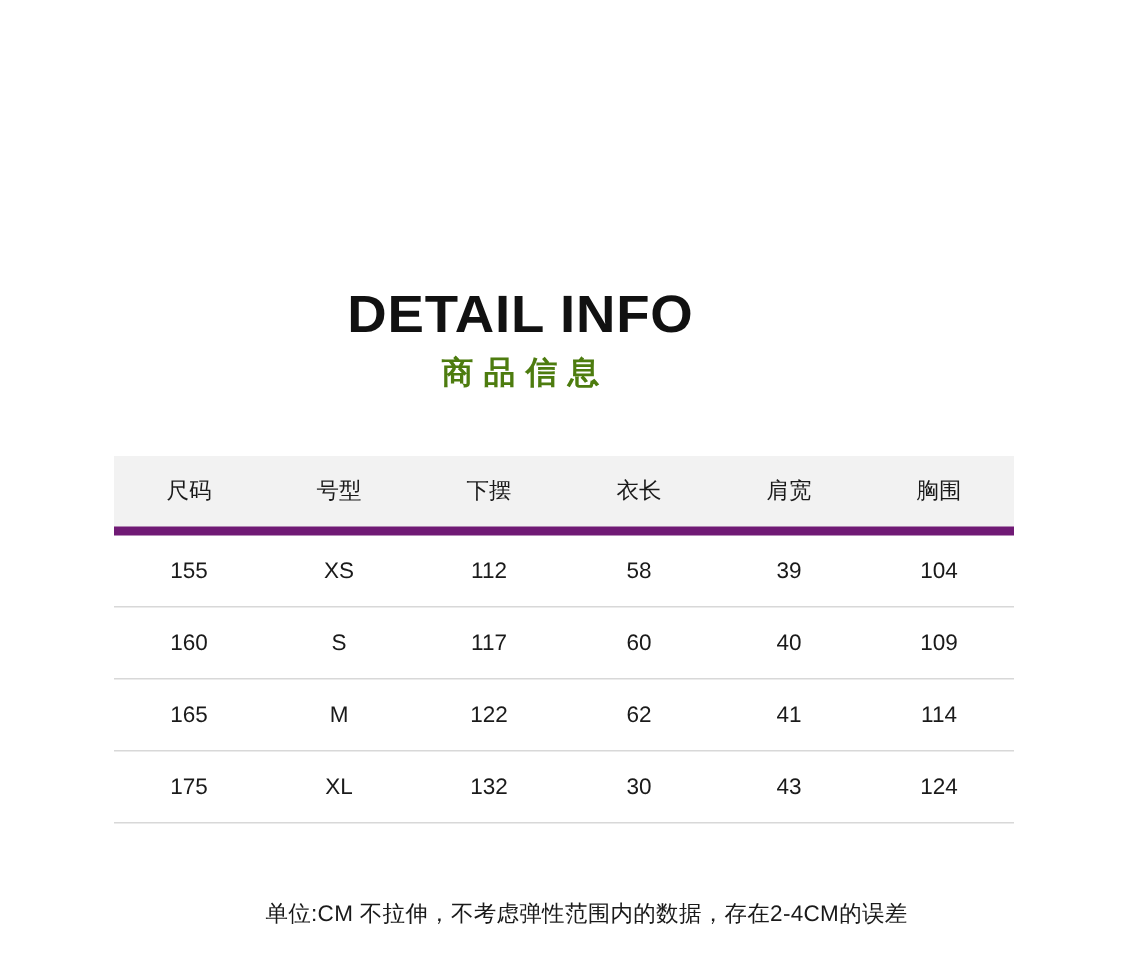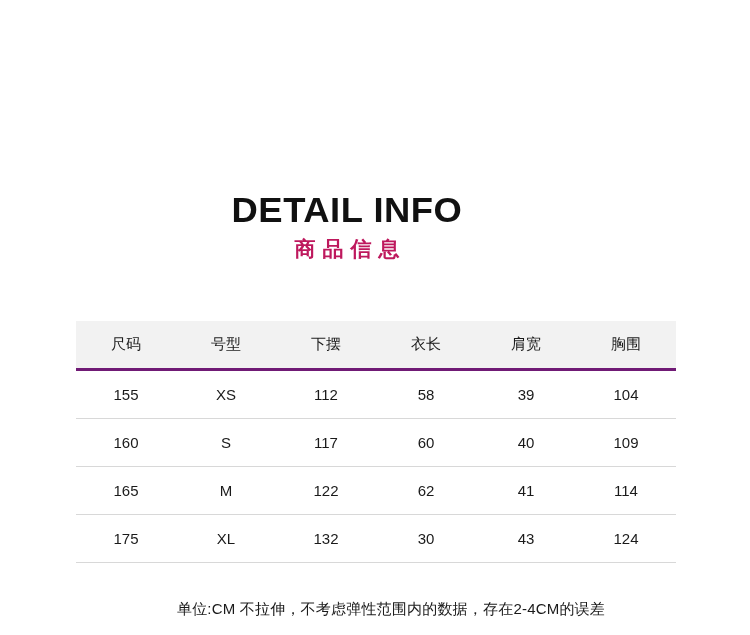--- a/index.html
+++ b/index.html
@@ -34,28 +34,28 @@
     letter-spacing: 0.5px;
     color: #111111;
     line-height: 40px;
     transform: scaleX(1.04);
   }
   .title-sub {
     margin-top: 6px;
     font-family: "Liberation Sans", sans-serif;
     font-size: 21px;
     font-weight: bold;
-    color: #be185d;
+    color: #4d7c0f;
     letter-spacing: 7px;
     line-height: 26px;
     padding-left: 7px;
   }
   .table-wrap {
     position: absolute;
-    top: 321px;
+    top: 304px;
     left: 76px;
     width: 600px;
   }
   table.size-table {
     border-collapse: collapse;
     width: 600px;
     table-layout: fixed;
   }
   table.size-table thead tr {
     background: #f2f2f2;
@@ -71,21 +71,21 @@
   }
   table.size-table tbody td {
     height: 45px;
     font-size: 15px;
     color: #1a1a1a;
     text-align: center;
     vertical-align: middle;
     border-bottom: 1px solid #d8d8d8;
   }
   table.size-table tbody tr:first-child td {
-    border-top: 3px solid #701a75;
+    border-top: 6px solid #701a75;
   }
   .note {
     position: absolute;
     top: 600px;
     left: 16px;
     width: 750px;
     text-align: center;
     font-size: 15px;
     color: #1a1a1a;
     letter-spacing: 0.2px;

